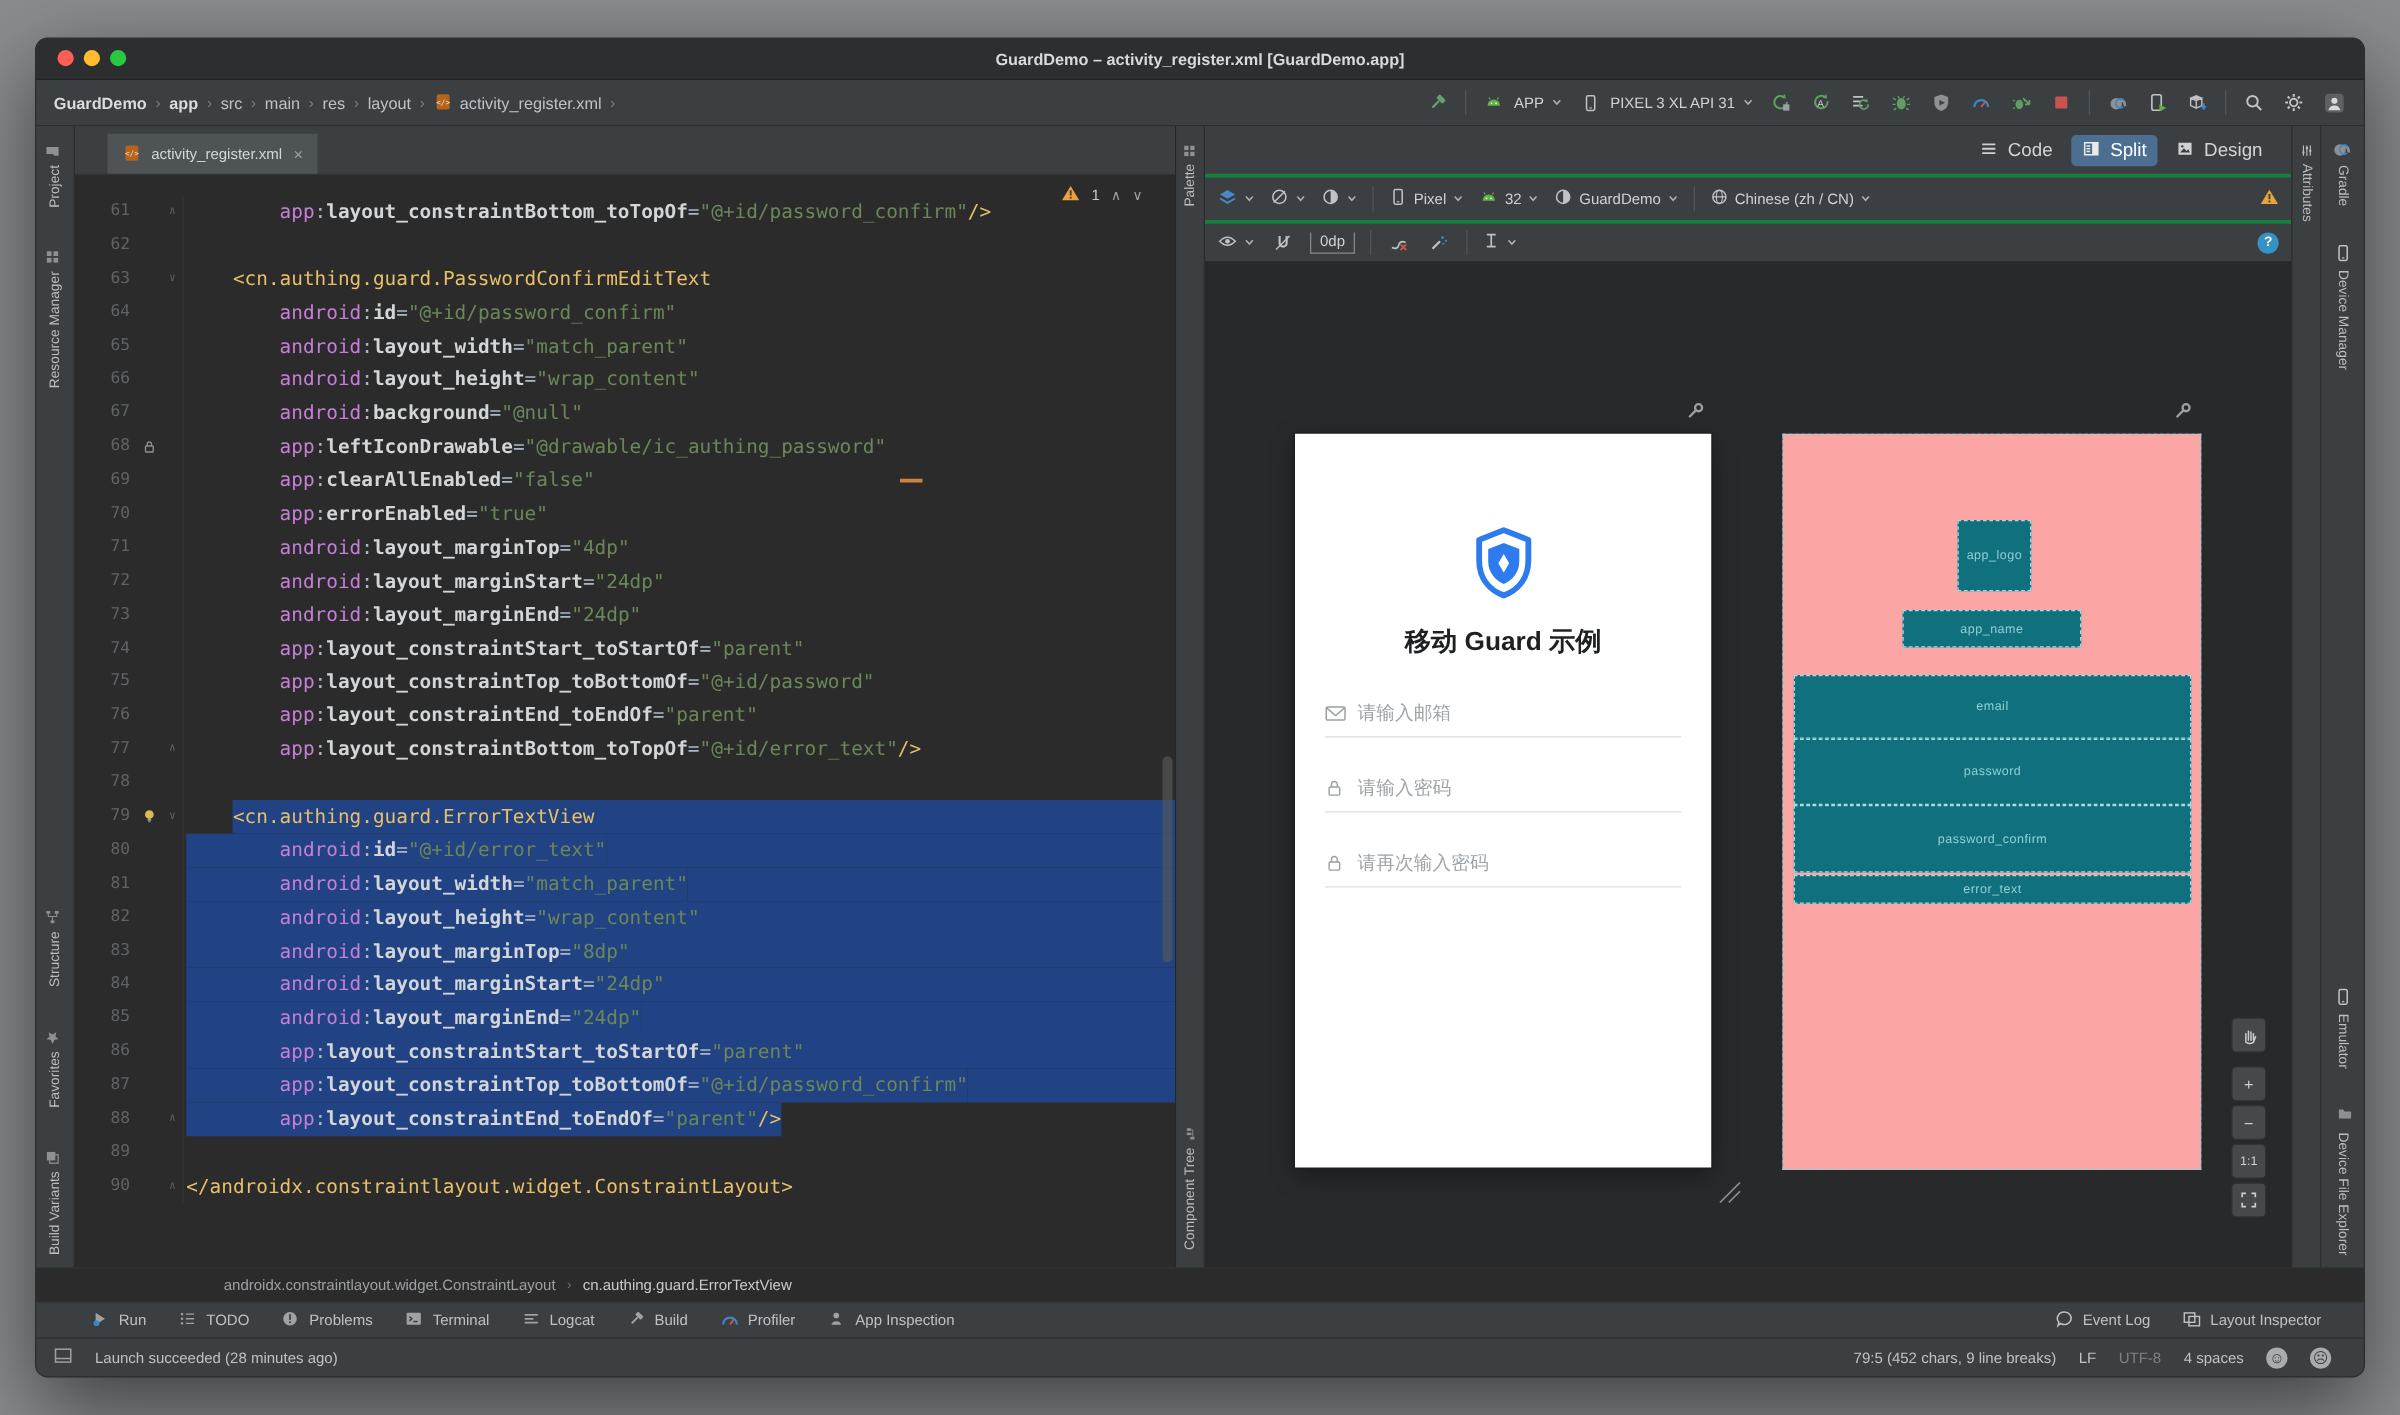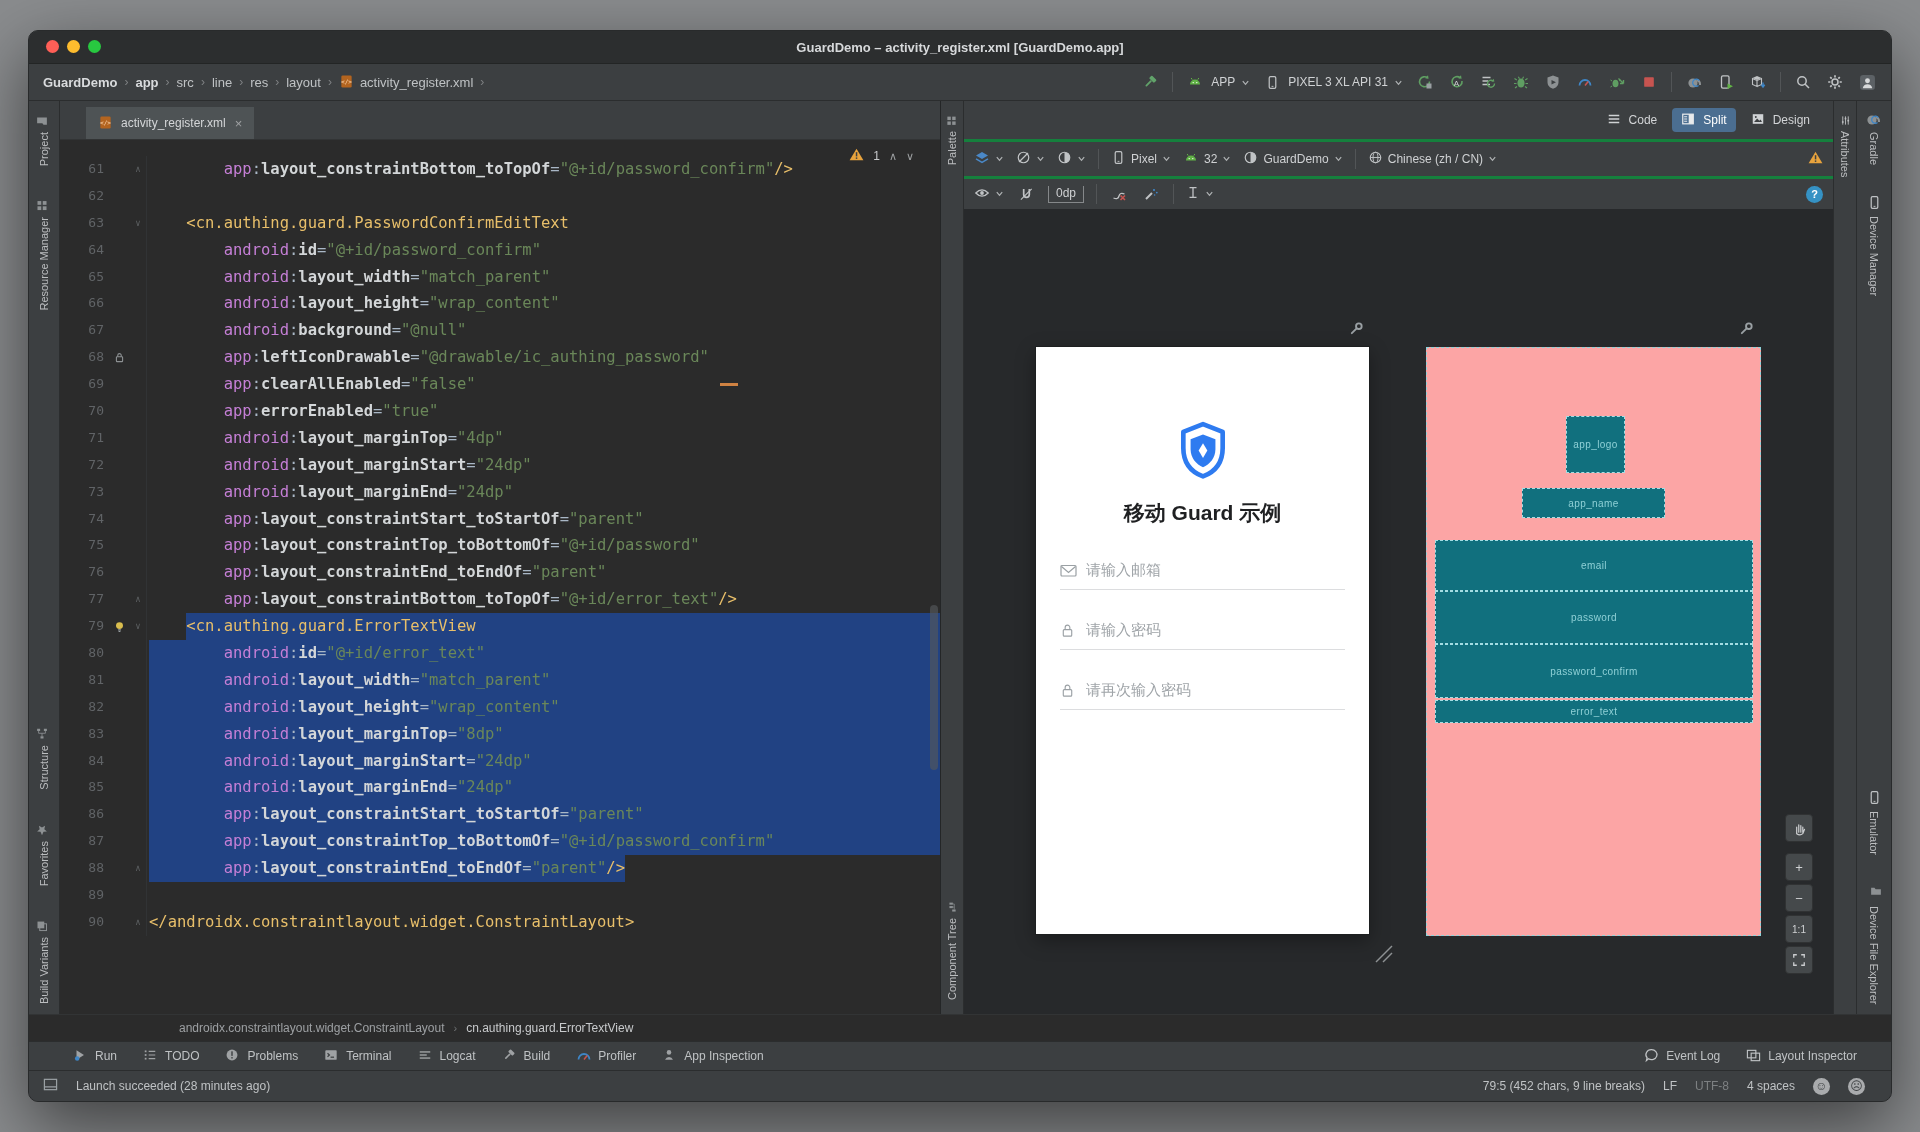--- a/index.html
+++ b/index.html
@@ -64,21 +64,21 @@
   .vscroll{position:absolute;right:2px;top:465px;width:8px;height:165px;background:#54585a;border-radius:4px;opacity:.65}
   .chg-marker{position:absolute;left:660px;top:243px;width:18px;height:3px;background:#cf8242}
 
   
   .design-col{flex:1;display:flex;min-width:0}
   .pal-strip,.attr-strip{width:22px;background:#3c3f41;flex:none;display:flex;flex-direction:column;align-items:center;justify-content:space-between;padding:14px 0}
   .pal-strip{border-right:1px solid #2b2d2e}
   .attr-strip{border-left:1px solid #2b2d2e;justify-content:flex-start}
   .design-main{flex:1;display:flex;flex-direction:column;min-width:0}
   .mode-row{height:38px;background:#3c3f41;display:flex;align-items:center;justify-content:flex-end;padding-right:14px;gap:6px;flex:none}
-  .mode-chip{display:inline-flex;align-items:center;gap:6px;font-size:12px;color:#d2d4d6;padding:4px 9px;border-radius:4px}
+  .mode-chip{display:inline-flex;align-items:flex-start;gap:6px;font-size:15px;color:#d2d4d6;padding:4px 9px;border-radius:4px}
   .mode-chip.active{background:#4b6e91;color:#fff}
   .dtb{height:34px;background:#3c3f41;border-top:3px solid #15803d;display:flex;align-items:center;padding:0 10px;gap:12px;flex:none;font-size:12px;color:#cfd1d3}
   .dtb2{height:30px}
   .flexfill{flex:1}
   .dp-combo{display:inline-flex;align-items:center;gap:5px}
   .margin-box{border-left:1px solid #85888a;border-right:1px solid #85888a;border-bottom:1px solid #85888a;padding:0 7px 2px;font-size:12px;color:#cfd1d3}
   .help-dot{width:17px;height:17px;border-radius:50%;background:#3592c4;color:#fff;font-size:11px;display:flex;align-items:center;justify-content:center;font-weight:bold}
 
   .canvas{flex:1;background:#27292b;position:relative;overflow:hidden}
   .device{position:absolute;top:138px;width:333px;height:587px}
@@ -141,21 +141,21 @@
         <span class="crumb-sep">›</span>
         <span class="crumb b">
           <span>app</span>
         </span>
         <span class="crumb-sep">›</span>
         <span class="crumb">
           <span>src</span>
         </span>
         <span class="crumb-sep">›</span>
         <span class="crumb">
-          <span>line</span>
+          <span>main</span>
         </span>
         <span class="crumb-sep">›</span>
         <span class="crumb">
           <span>res</span>
         </span>
         <span class="crumb-sep">›</span>
         <span class="crumb">
           <span>layout</span>
         </span>
         <span class="crumb-sep">›</span>
@@ -498,20 +498,26 @@
               <span class="lnum">76</span>
               <span class="gic"></span>
               <span class="fold"></span>
               <span class="codewrap"><span class="ind">        </span><span class="toks"><span class="t-ns">app</span><span class="t-p">:</span><span class="t-at">layout_constraintEnd_toEndOf</span><span class="t-eq">=</span><span class="t-v">"parent"</span></span><span class="fillr"></span></span>
             </div>
             <div class="line">
               <span class="lnum">77</span>
               <span class="gic"></span>
               <span class="fold">∧</span>
               <span class="codewrap"><span class="ind">        </span><span class="toks"><span class="t-ns">app</span><span class="t-p">:</span><span class="t-at">layout_constraintBottom_toTopOf</span><span class="t-eq">=</span><span class="t-v">"@+id/error_text"</span><span class="t-tg">/&gt;</span></span><span class="fillr"></span></span>
+            </div>
+            <div class="line">
+              <span class="lnum">78</span>
+              <span class="gic"></span>
+              <span class="fold"></span>
+              <span class="codewrap"><span class="ind"></span><span class="toks"></span><span class="fillr"></span></span>
             </div>
             <div class="line s-start">
               <span class="lnum">79</span>
               <span class="gic">
                 <svg width="13" height="14" viewBox="0 0 16 16">
                   <circle cx="8" cy="6.3" r="4.3" fill="#d9bd4e"></circle>
                   <rect x="6.2" y="10.8" width="3.6" height="1.6" rx=".5" fill="#9aa0a4"></rect>
                   <rect x="6.7" y="12.8" width="2.6" height="1.2" rx=".5" fill="#9aa0a4"></rect>
                 </svg>
               </span>

